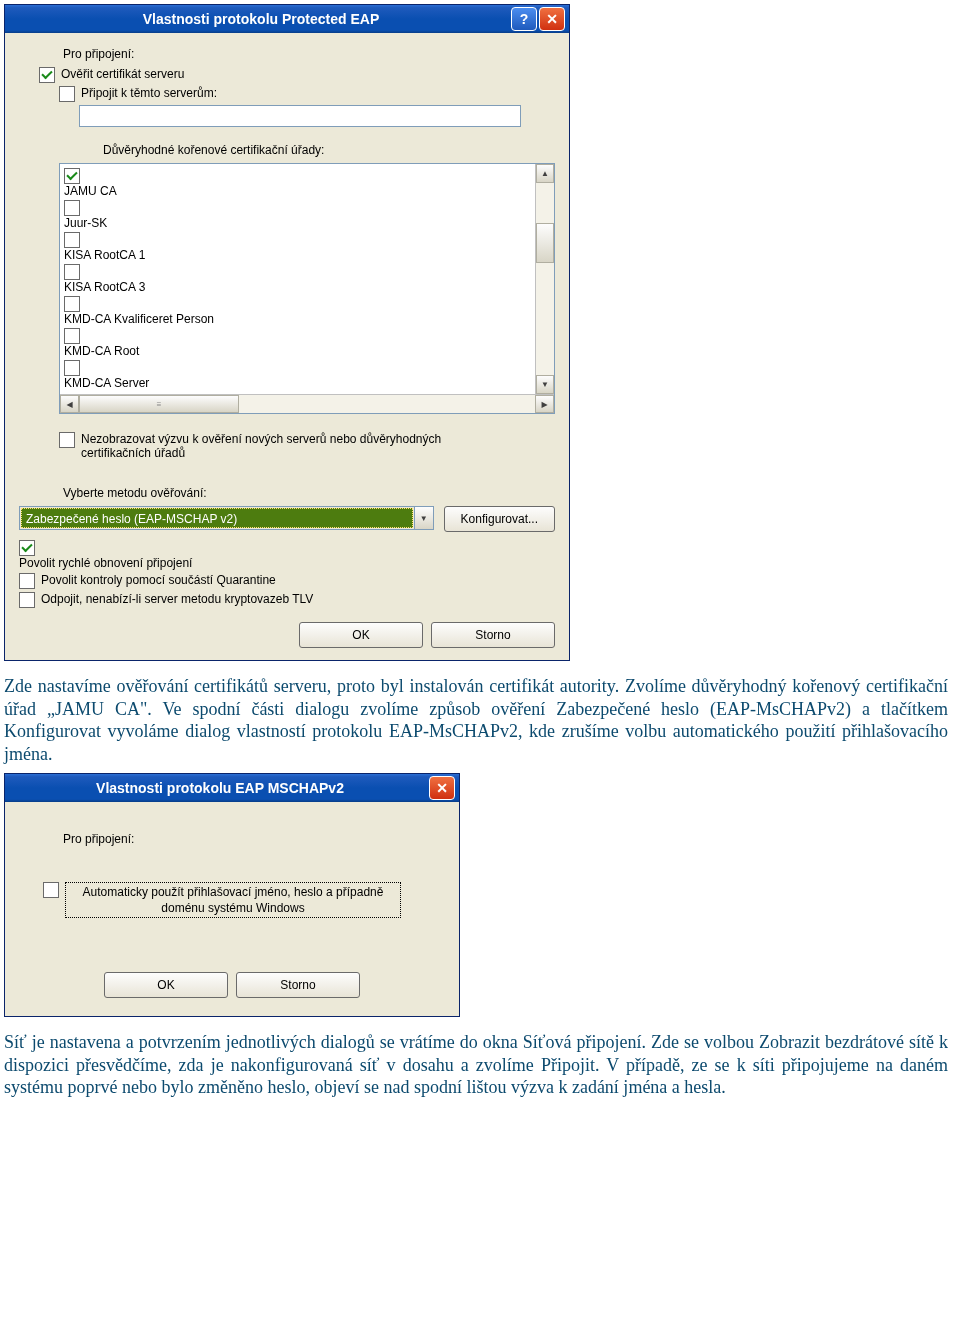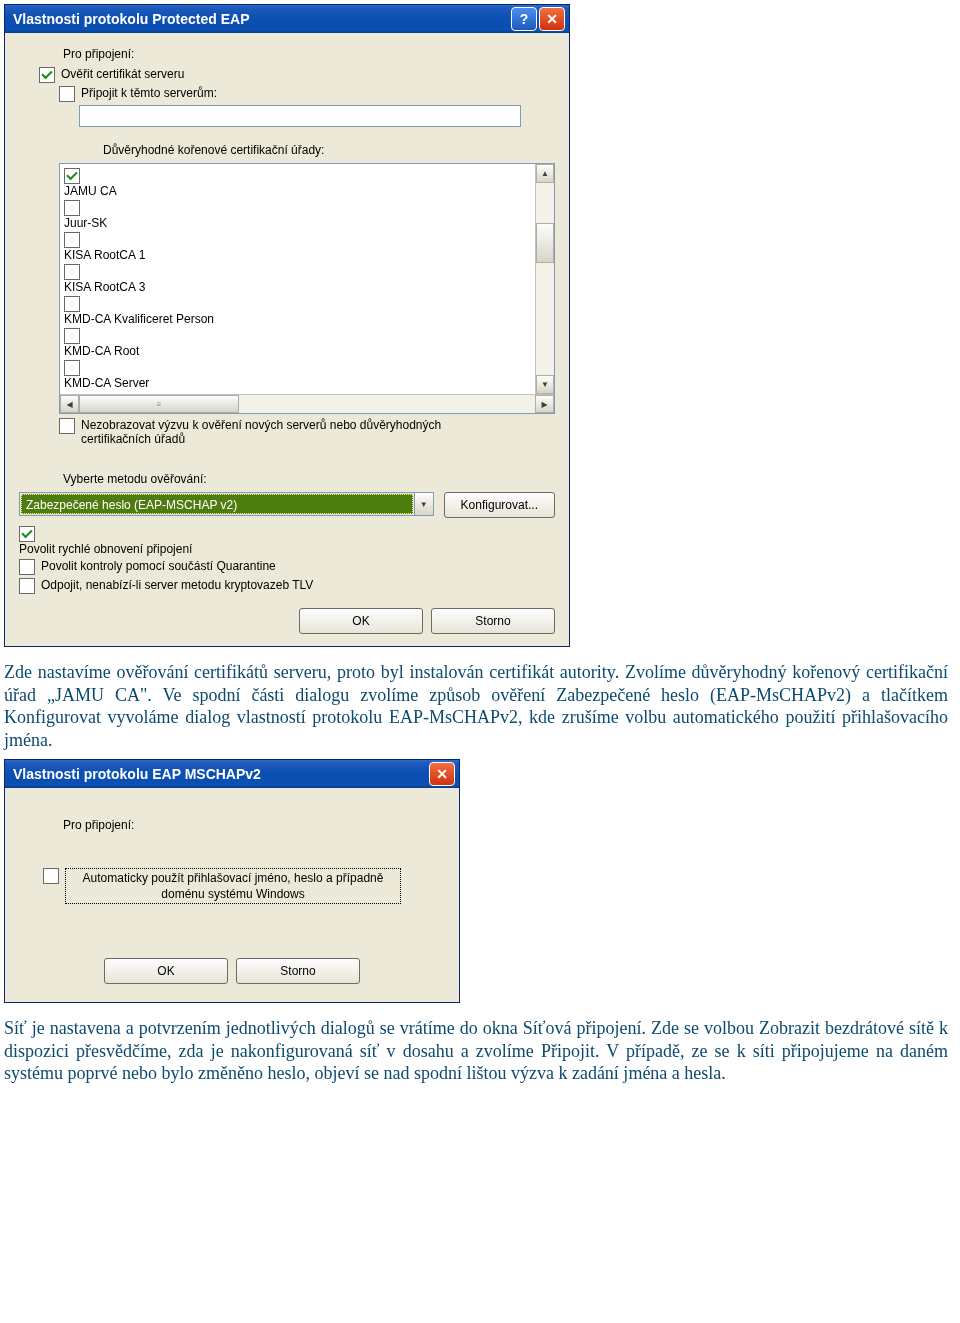--- a/index.html
+++ b/index.html
@@ -18,20 +18,21 @@
   .dialog2 { width: 454px; }
   .titlebar {
     height: 28px;
     background: linear-gradient(to bottom, #2a6ed4 0%, #1e5abc 10%, #0a4fb1 50%, #0a4fb1 90%, #083d88 100%);
     display: flex;
     align-items: center;
     padding: 0 4px 0 8px;
     color: #fff;
     font-size: 14px;
     font-weight: bold;
+    text-align: center;
   }
   .titlebar .title { flex: 1; }
   .tb-btn {
     width: 24px;
     height: 22px;
     margin-left: 2px;
     border-radius: 4px;
     border: 1px solid #fff;
     display: flex;
     align-items: center;
@@ -277,21 +278,21 @@
           </div>
           <div class="hscroll">
             <div class="hsb-btn">◀</div>
             <div class="hsb-track">
                 <div class="hsb-thumb">≡</div>
               </div>
             <div class="hsb-btn">▶</div>
           </div>
         </div>
 
-        <div class="checkbox-row" style="margin-top:4px;">
+        <div class="checkbox-row" style="margin-top:18px;">
           <div class="chk"></div>
           <span style="max-width:400px;">Nezobrazovat výzvu k ověření nových serverů nebo důvěryhodných certifikačních úřadů</span>
         </div>
       </div>
     </div>
 
     <div class="section-label" style="margin-top:26px;">Vyberte metodu ověřování:</div>
     <div class="combo-row">
       <div class="combo">
         <div class="combo-val">Zabezpečené heslo (EAP-MSCHAP v2)</div>

